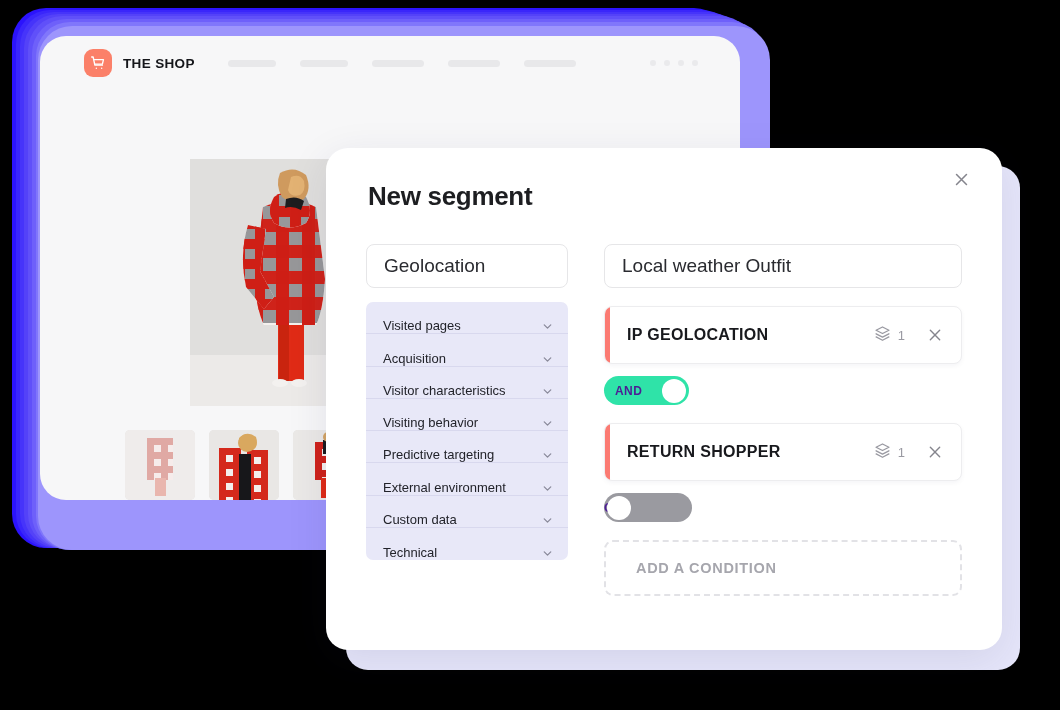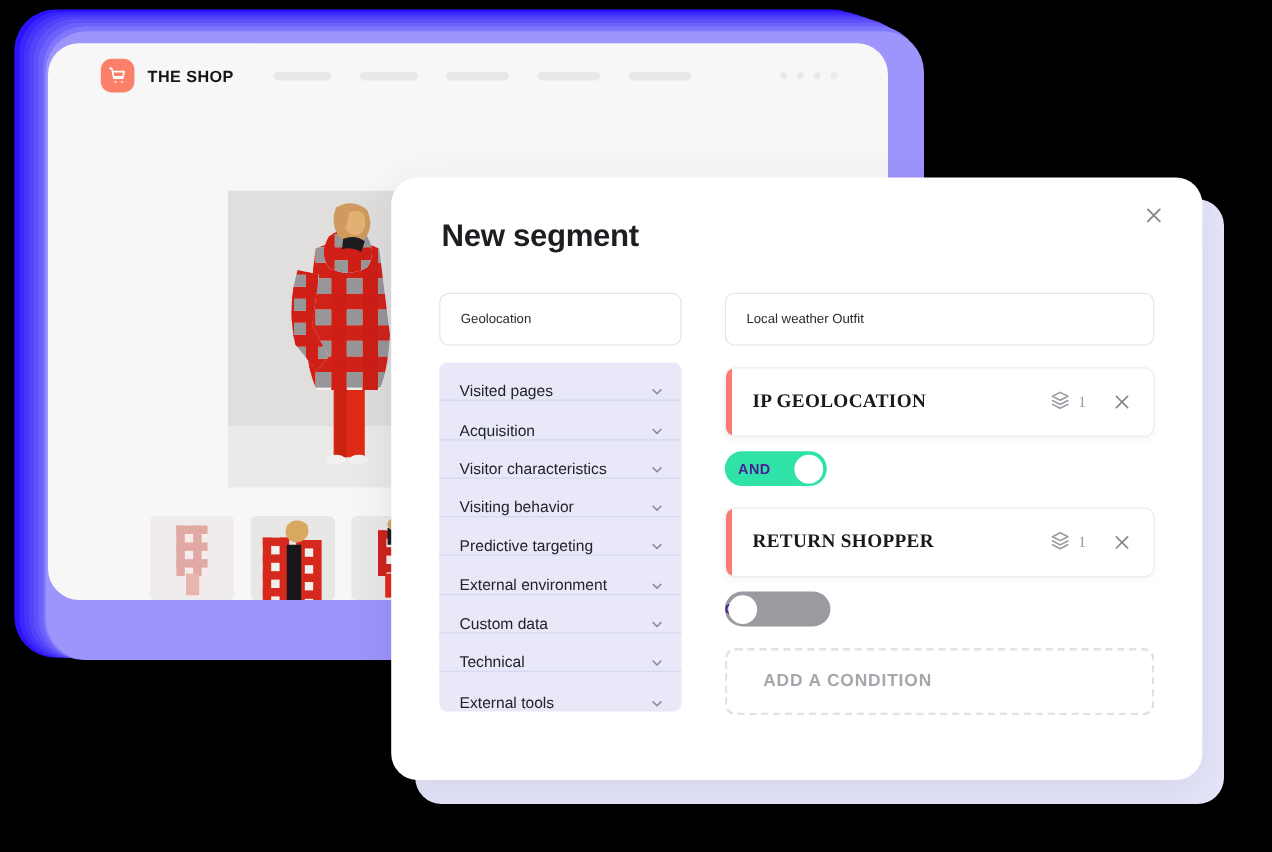--- a/index.html
+++ b/index.html
@@ -190,21 +190,21 @@
 
   .select-box {
     height: 44px;
     border: 1px solid #e6e6e8;
     border-radius: 8px;
     background: #fff;
     display: flex;
     align-items: center;
     padding: 0 17px;
     box-sizing: border-box;
-    font-size: 11px;
+    font-size: 19px;
     color: #2a2b30;
   }
 
   
   #category-list {
     margin-top: 14px;
     background: #e8e8f8;
     border-radius: 7px;
     overflow: hidden;
   }
@@ -236,21 +236,20 @@
     height: 58px;
     border: 1px solid #ededef;
     border-radius: 8px;
     background: #fff;
     display: flex;
     align-items: center;
     padding: 0 18px 0 22px;
     box-sizing: border-box;
     box-shadow: 0 2px 5px rgba(30,30,60,0.045);
     overflow: hidden;
-    font-family: Liberation Serif, serif;
   }
   .condition-card::before {
     content: "";
     position: absolute;
     left: 0; top: 0; bottom: 0;
     width: 5px;
     background: #fb7a72;
     border-radius: 8px 0 0 8px;
   }
   .condition-name {
@@ -629,28 +628,20 @@
 
         <div class="category-row">
           <span class="category-label">Technical</span>
           <span class="chev">
             <svg width="13" height="13" viewBox="0 0 24 24" fill="none" stroke="currentColor" stroke-width="2.4" stroke-linecap="round" stroke-linejoin="round">
                 <path d="M6 9l6 6 6-6"></path>
               </svg>
           </span>
         </div>
 
-        <div class="category-row">
-          <span class="category-label">External tools</span>
-          <span class="chev">
-            <svg width="13" height="13" viewBox="0 0 24 24" fill="none" stroke="currentColor" stroke-width="2.4" stroke-linecap="round" stroke-linejoin="round">
-                <path d="M6 9l6 6 6-6"></path>
-              </svg>
-          </span>
-        </div>
 
       </div>
     </div>
 
     <div id="right-col">
 
       <div class="select-box">
         <span>Local weather Outfit</span>
       </div>
 

